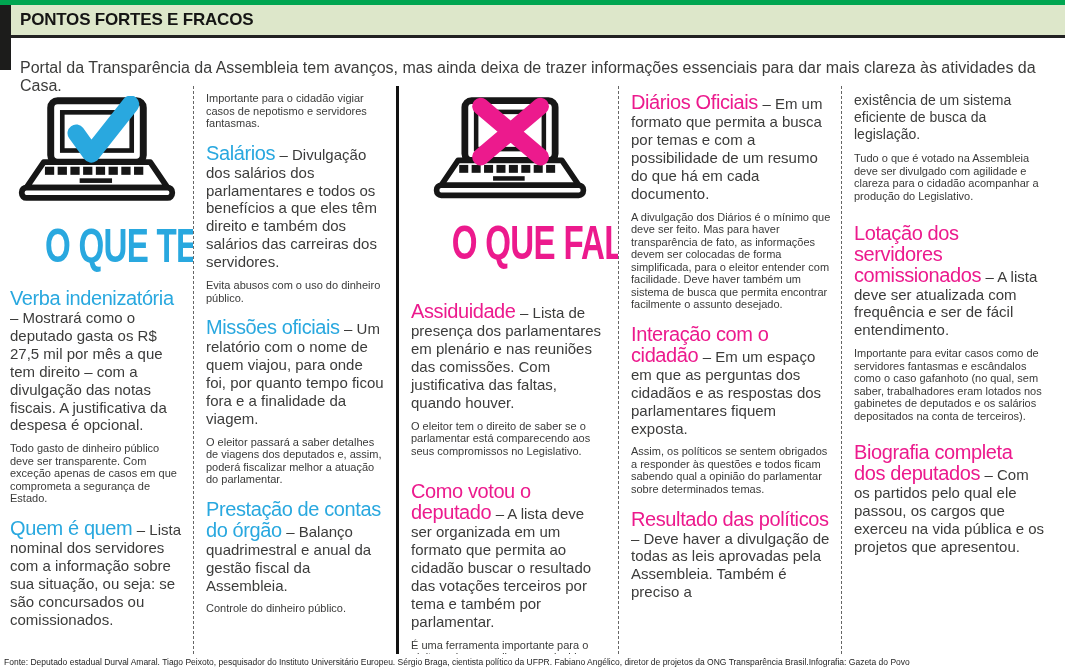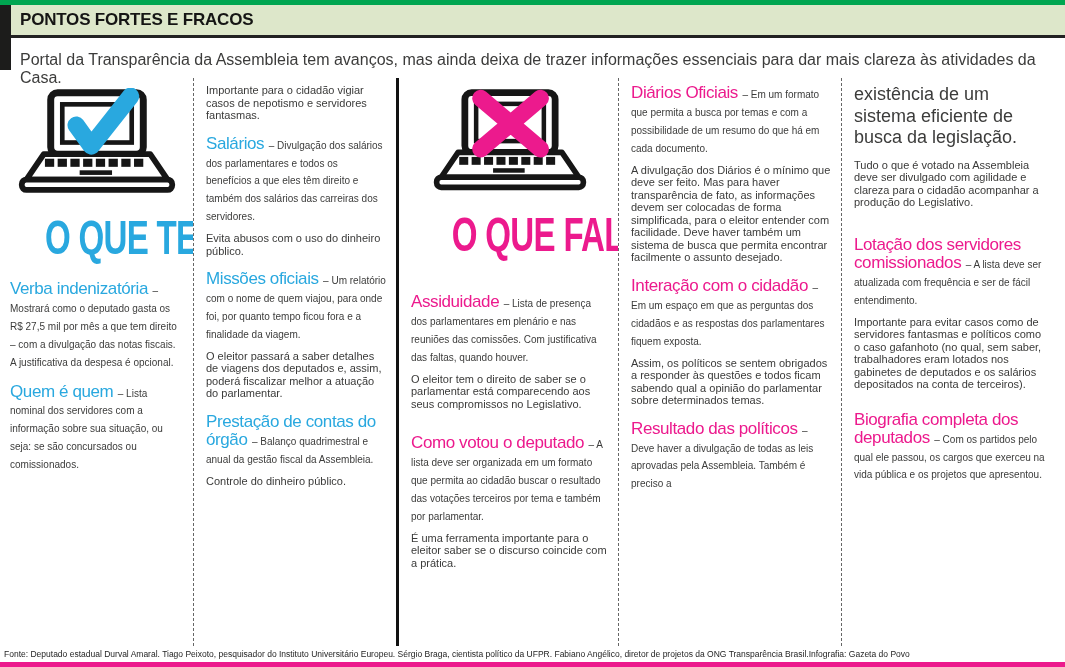--- a/index.html
+++ b/index.html
@@ -19,21 +19,21 @@
     border-bottom:3px solid #222;
     height:30px;
     display:flex;align-items:center;
     padding-left:20px;
   }
   .band h1{
     margin:0;font-size:17px;font-weight:bold;color:#151514;letter-spacing:-0.2px;
   }
   .subtitle{
     font-size:16px;color:#3c3c3b;
-    padding:13px 10px 5px 20px;
+    padding:21px 10px 5px 20px;
     height:18px;
   }
   .grid{
     display:grid;
     grid-template-columns:185px 203px 222px 223px 1fr;
     height:572px;
     box-sizing:border-box;
     padding:4px 8px 0 8px;
   }
   .col{
@@ -50,24 +50,24 @@
   }
   .big-label span{
     display:inline-block;
     font-size:46px;font-weight:bold;letter-spacing:-1px;
     transform:scale(0.72,1.05);transform-origin:center;
   }
   .blue{color:#29a8df;}
   .pink{color:#ec1a8d;}
   .entry{margin:13px 0 8px;line-height:1.12;}
   .entry:first-child{margin-top:4px;}
-  .eh{font-size:17px;letter-spacing:-0.4px;line-height:1.05;}
-  .eb{font-size:10px;color:#3c3c3b;}
+  .eh{font-size:20px;letter-spacing:-0.4px;line-height:1.05;}
+  .eb{font-size:15px;color:#3c3c3b;}
   .para{font-size:11px;line-height:1.14;margin:0 0 11px;color:#3a3a39;}
-  .cont{font-size:18px;line-height:1.2;margin:4px 0 10px;color:#3c3c3b;}
+  .cont{font-size:14px;line-height:1.2;margin:4px 0 10px;color:#3c3c3b;}
   .footer{
     display:flex;align-items:center;
     height:16px;
     padding:0 6px 0 4px;
     font-size:8.5px;color:#242424;
   }
   .bottombar{height:11px;background:#ec1a8d;}
   svg .mark{fill:none;stroke-linecap:round;stroke-linejoin:round;}
 </style>
 </head>
@@ -104,20 +104,21 @@
           </g>
           <path class="mark" d="M52,32 L65,50 L99,7" stroke="#29a8df" stroke-width="15"></path>
         </svg>
       </div>
       <div class="big-label"><span class="blue">O QUE TEM</span></div>
 
       <p class="entry">
         <span class="eh blue">Verba indenizatória</span>
         <span class="eb">– Mostrará como o deputado gasta os R$ 27,5 mil por mês a que tem direito – com a divulgação das notas fiscais. A justificativa da despesa é opcional.</span>
       </p>
+      <p class="para">Todo gasto de dinheiro público deve ser transparente. Com exceção apenas de casos em que comprometa a segurança de Estado.</p>
       <p class="entry">
         <span class="eh blue">Quem é quem</span>
         <span class="eb">– Lista nominal dos servidores com a informação sobre sua situação, ou seja: se são concursados ou comissionados.</span>
       </p>
     </section>
 
     <section class="col sep-dashed">
       <p class="para" style="margin-top:4px">Importante para o cidadão vigiar casos de nepotismo e servidores fantasmas.</p>
       <p class="entry">
         <span class="eh blue">Salários</span>
@@ -184,25 +185,25 @@
       <p class="para">Assim, os políticos se sentem obrigados a responder às questões e todos ficam sabendo qual a opinião do parlamentar sobre determinados temas.</p>
       <p class="entry">
         <span class="eh pink">Resultado das políticos</span>
         <span class="eb">– Deve haver a divulgação de todas as leis aprovadas pela Assembleia. Também é preciso a</span>
       </p>
     </section>
 
     <section class="col sep-dashed">
       <p class="cont">existência de um sistema eficiente de busca da legislação.</p>
       <p class="para">Tudo o que é votado na Assembleia deve ser divulgado com agilidade e clareza para o cidadão acompanhar a produção do Legislativo.</p>
-      <p class="entry" style="margin-top:27px">
+      <p class="entry" style="margin-top:20px">
         <span class="eh pink">Lotação dos servidores comissionados</span>
         <span class="eb">– A lista deve ser atualizada com frequência e ser de fácil entendimento.</span>
       </p>
-      <p class="para">Importante para evitar casos como de servidores fantasmas e políticos como o caso gafanhoto (no qual, sem saber, trabalhadores eram lotados nos gabinetes de deputados e os salários depositados na conta de terceiros).</p>
+      <p class="para">Importante para evitar casos como de servidores fantasmas e escândalos como o caso gafanhoto (no qual, sem saber, trabalhadores eram lotados nos gabinetes de deputados e os salários depositados na conta de terceiros).</p>
       <p class="entry" style="margin-top:20px">
         <span class="eh pink">Biografia completa dos deputados</span>
         <span class="eb">– Com os partidos pelo qual ele passou, os cargos que exerceu na vida pública e os projetos que apresentou.</span>
       </p>
 
     </section>
 
   </main>
 
   <footer class="footer">

